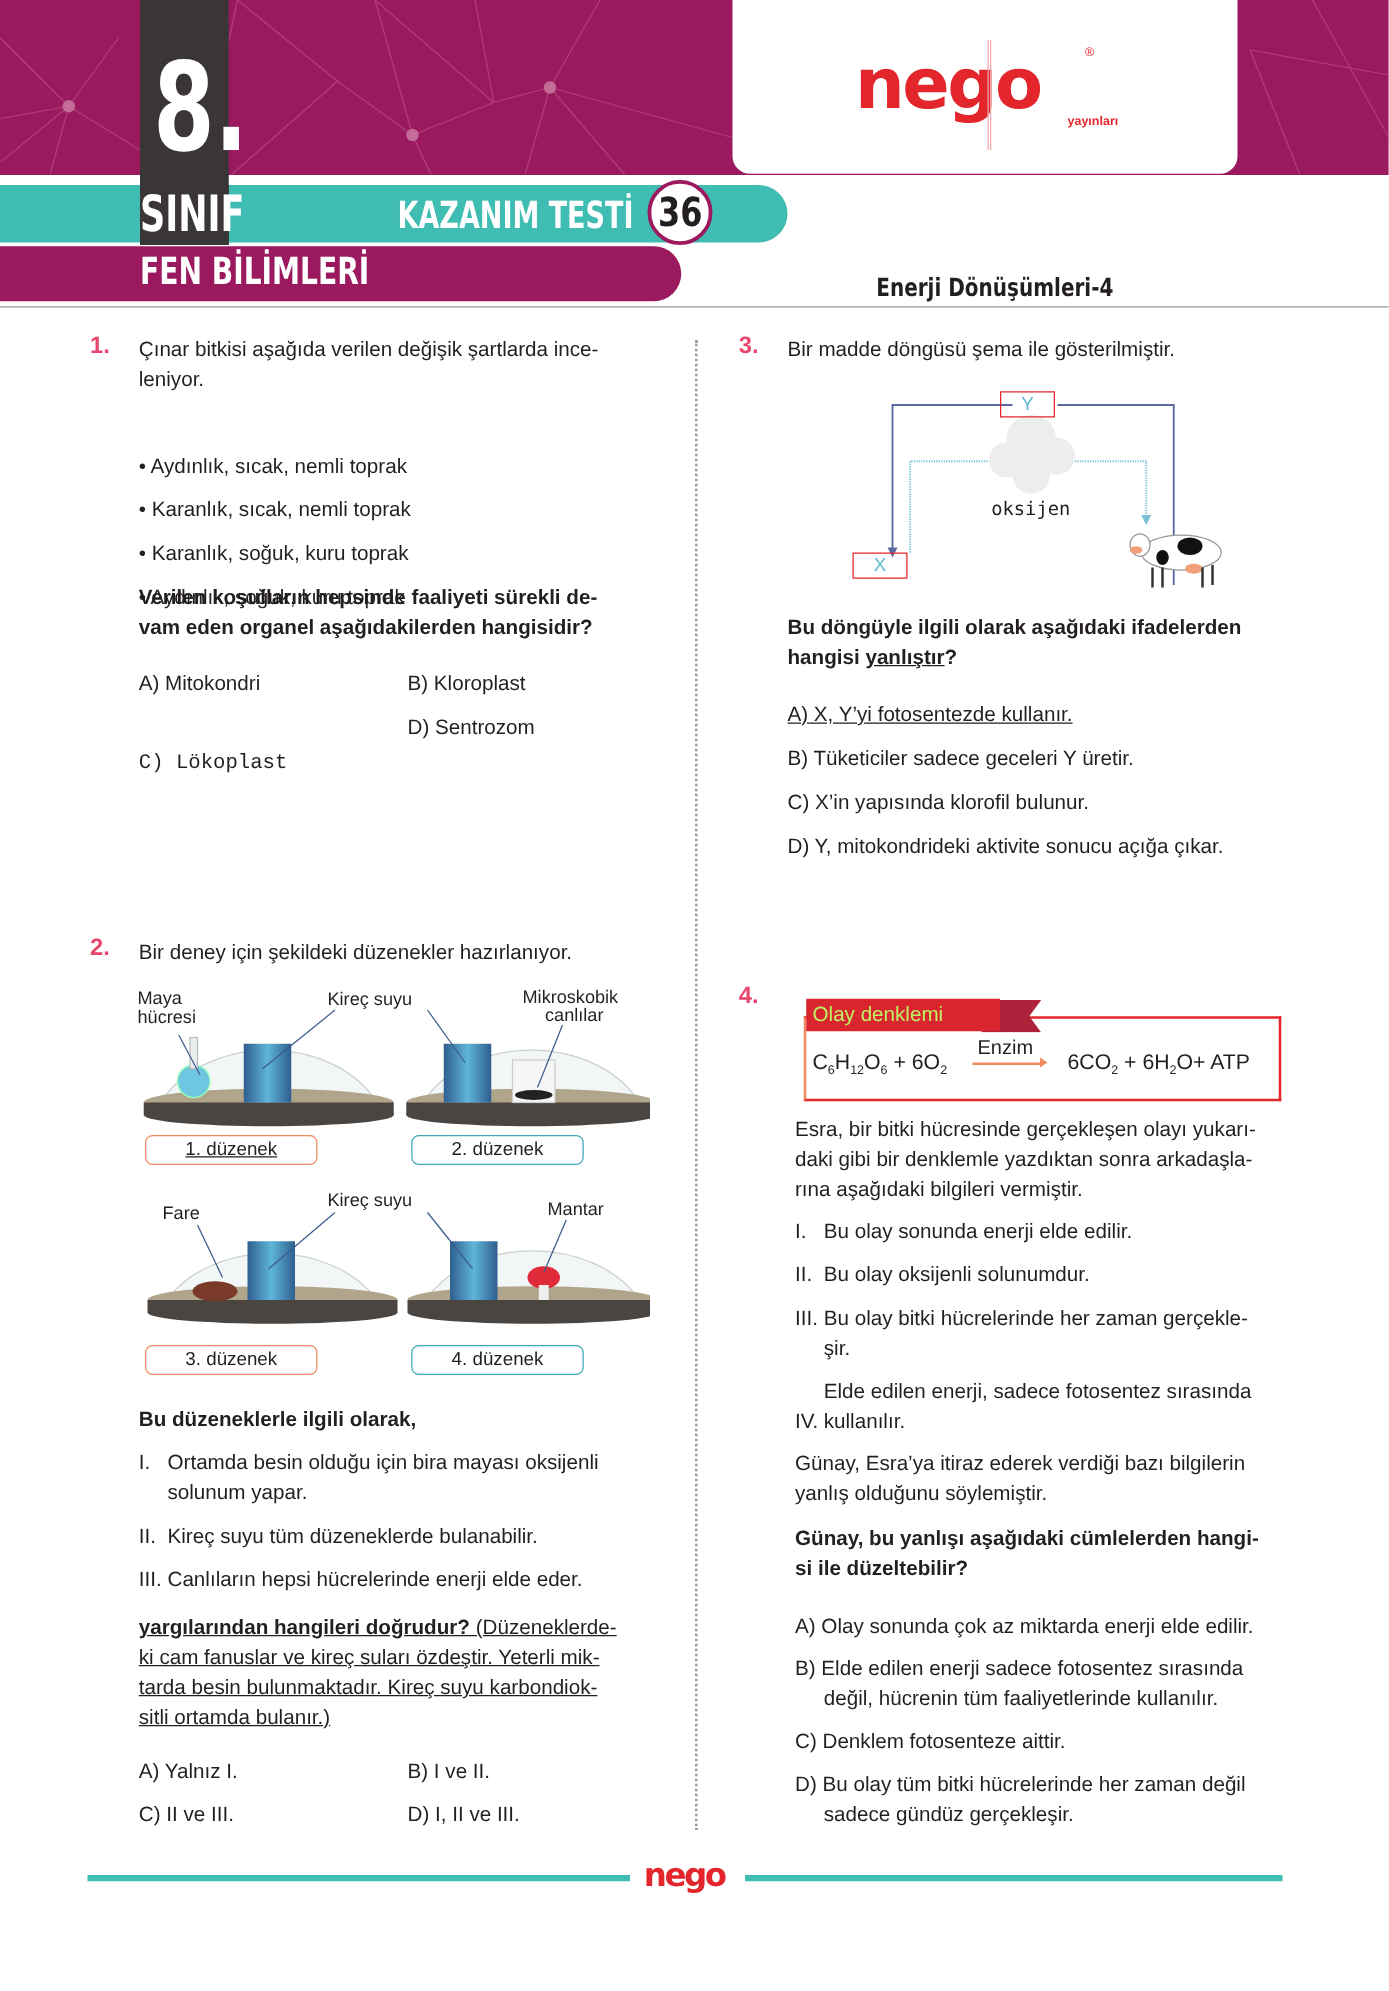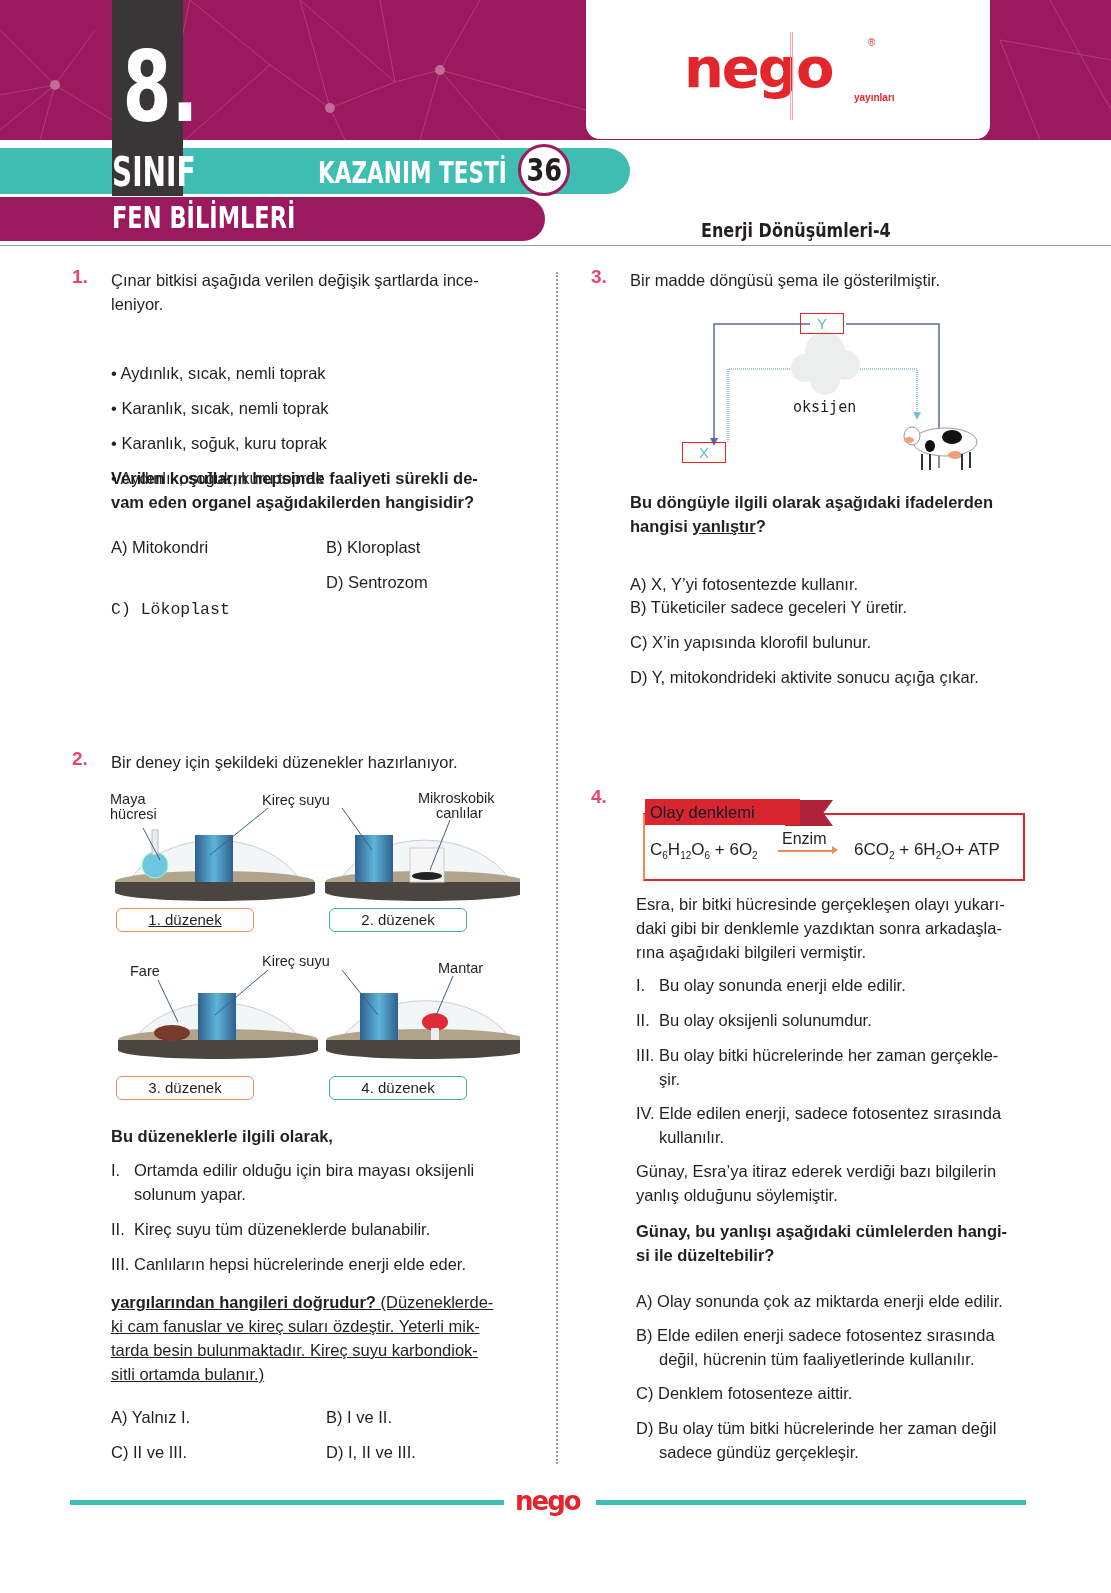--- a/index.html
+++ b/index.html
@@ -31,21 +31,21 @@
   
   .qnum { position:absolute; color:#e8466d; font-weight:bold; font-size:19px; }
   .txt { position:absolute; font-size:16.5px; line-height:24px; color:#231f20; }
   .bold { font-weight:bold; }
   .opt { position:absolute; font-size:16.5px; line-height:24px; white-space:nowrap; }
   
   .dz-label { position:absolute; width:136px; height:22px; border-radius:6px; text-align:center; font-size:15px; line-height:22px; background:#fff; }
   .annot { position:absolute; font-size:14.5px; line-height:15px; text-align:left; }
   
   #eq-box { left:643px; top:813px; width:378px; height:64px; border:2px solid #e2262b; border-left-color:#f08a5d; }
-  #eq-banner { left:645px; top:799px; width:155px; height:26px; background:#d9252d; color:#0f172a; font-size:16.5px; line-height:26px; padding-left:5px; box-sizing:border-box; }
+  #eq-banner { left:645px; top:799px; width:155px; height:26px; background:#d9252d; color:#bef264; font-size:16.5px; line-height:26px; padding-left:5px; box-sizing:border-box; }
   #eq-tail { left:785px; top:800px; width:48px; height:26px; background:#b0213b; clip-path:polygon(0 0,100% 0,80% 50%,100% 100%,0 100%); }
   #footer-left { left:70px; top:1500px; width:434px; height:5px; background:#40bdb3; }
   #footer-right { left:596px; top:1500px; width:430px; height:5px; background:#40bdb3; }
 </style>
 </head>
 <body>
 
 <div id="hdr-bg" class="abs">
   <svg width="1111" height="140">
     <g stroke="#b5487f" stroke-width="1" fill="none" opacity="0.8">
@@ -199,21 +199,21 @@
   <div class="annot" style="left:438px; top:961px;">Mantar</div>
   <div class="dz-label" style="left:116px; top:908px; border:1.5px solid #f08a5d;text-decoration:underline;">1. düzenek</div>
   <div class="dz-label" style="left:329px; top:908px; border:1.5px solid #40a8b8;">2. düzenek</div>
   <div class="dz-label" style="left:116px; top:1076px; border:1.5px solid #f08a5d;">3. düzenek</div>
   <div class="dz-label" style="left:329px; top:1076px; border:1.5px solid #40a8b8;">4. düzenek</div>
 
   <div class="txt bold" style="left:111px; top:1124px;">Bu düzeneklerle ilgili olarak,</div>
   <div class="txt" style="left:111px; top:1158px; width:410px;">
     <span class="abs" style="left:0;">I.</span>
     <div style="padding-left:23px;">
-      <div>Ortamda edilir olduğu için bira mayası oksijenli</div>
+      <div>Ortamda besin olduğu için bira mayası oksijenli</div>
       <div>solunum yapar.</div>
     </div>
   </div>
   <div class="txt" style="left:111px; top:1217px; width:410px;">
     <span class="abs" style="left:0;">II.</span>
     <div style="padding-left:23px;">Kireç suyu tüm düzeneklerde bulanabilir.</div>
   </div>
   <div class="txt" style="left:111px; top:1252px; width:410px;">
     <span class="abs" style="left:0;">III.</span>
     <div style="padding-left:23px;">Canlıların hepsi hücrelerinde enerji elde eder.</div>
@@ -261,21 +261,21 @@
     </g>
   </svg>
   <div class="abs" style="left:800px; top:313px; width:42px; height:19px; border:1.5px solid #e2262b; text-align:center; color:#5fb8d0; font-size:15px; line-height:19px;">Y</div>
   <div class="abs" style="left:682px; top:442px; width:42px; height:19px; border:1.5px solid #e2262b; text-align:center; color:#5fb8d0; font-size:15px; line-height:19px;">X</div>
   <div class="abs" style="left:793px; top:398px; font-family:'DejaVu Sans Mono', monospace; font-size:15px;">oksijen</div>
 
   <div class="txt bold" style="left:630px; top:490px; width:400px;">
     <div>Bu döngüyle ilgili olarak aşağıdaki ifadelerden</div>
     <div><span>hangisi </span><span style="text-decoration:underline;">yanlıştır</span><span>?</span></div>
   </div>
-  <div class="opt" style="left:630px; top:572px;">A) X, Y’yi fotosentezde kullanır.</div>
+  <div class="opt" style="left:630px; top:560px;text-decoration:underline;">A) X, Y’yi fotosentezde kullanır.</div>
   <div class="opt" style="left:630px; top:595px;">B) Tüketiciler sadece geceleri Y üretir.</div>
   <div class="opt" style="left:630px; top:630px;">C) X’in yapısında klorofil bulunur.</div>
   <div class="opt" style="left:630px; top:665px;">D) Y, mitokondrideki aktivite sonucu açığa çıkar.</div>
 </div>
 
 <div>
   <div class="qnum" style="left:591px; top:786px;">4.</div>
   <div id="eq-box" class="abs"></div>
   <div id="eq-tail" class="abs"></div>
   <div id="eq-banner" class="abs">Olay denklemi</div>
@@ -299,21 +299,21 @@
     <div style="padding-left:23px;">Bu olay oksijenli solunumdur.</div>
   </div>
   <div class="txt" style="left:636px; top:1043px; width:400px;">
     <span class="abs" style="left:0;">III.</span>
     <div style="padding-left:23px;">
       <div>Bu olay bitki hücrelerinde her zaman gerçekle-</div>
       <div>şir.</div>
     </div>
   </div>
   <div class="txt" style="left:636px; top:1101px; width:400px;">
-    <span class="abs" style="left:0;">IV.</span>
+    <span class="abs" style="left:0;margin-top:24px;">IV.</span>
     <div style="padding-left:23px;">
       <div>Elde edilen enerji, sadece fotosentez sırasında</div>
       <div>kullanılır.</div>
     </div>
   </div>
   <div class="txt" style="left:636px; top:1159px; width:400px;">
     <div>Günay, Esra’ya itiraz ederek verdiği bazı bilgilerin</div>
     <div>yanlış olduğunu söylemiştir.</div>
   </div>
   <div class="txt bold" style="left:636px; top:1219px; width:400px;">

